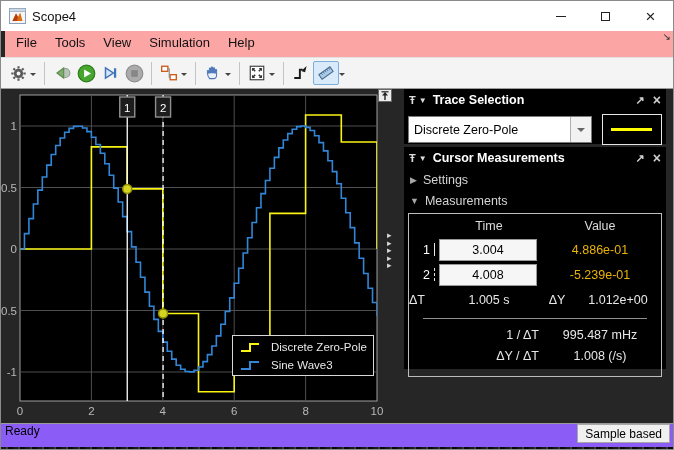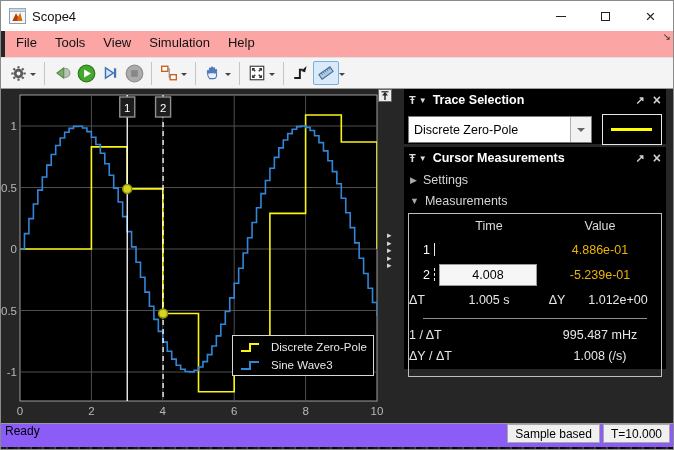--- a/index.html
+++ b/index.html
@@ -89,21 +89,21 @@
   .cursor-marker.dashed{ border-left:1.5px dashed #e8e8e8; }
   .time-input{ width:98px; height:22px; background:#f6f6f6; border:1px solid #9a9a9a;
                text-align:center; font-size:12.5px; font-family:"Liberation Sans",sans-serif; color:#000; }
   .meas-value{ grid-column:3 / span 2; text-align:center; color:#eab308; }
   .dt-label{ color:#e6e6e6; padding-right:6px; }
   .dt-value{ text-align:center; color:#e6e6e6; }
   .dy-label{ text-align:center; color:#e6e6e6; }
   .dy-value{ text-align:center; color:#e6e6e6; }
   .meas-hr{ border:none; border-top:1px solid #8f8f8f; margin:6px 14px 5px 14px; }
   .derived-row{ height:21px; }
-  .derived-label{ grid-column:1 / span 2; text-align:left; color:#e6e6e6; }
+  .derived-label{ grid-column:1 / span 2; text-align:right; color:#e6e6e6; }
   .derived-value{ grid-column:3 / span 2; text-align:center; color:#e6e6e6; }
 
   
   .statusbar{ position:absolute; left:0; top:422px; width:672px; height:24px; background:#8b5cf6;
               border-top:1px solid #999; display:flex; align-items:flex-start; font-size:12px; color:#000; }
   .status-ready{ padding-left:4px; flex:1; }
   .status-cell{ border:1px solid #a8a8a8; height:19px; display:flex; align-items:center;
                 padding:0 7px; margin-right:3px; background:#f0f0f0; }
   .bottom-strip{ position:absolute; left:0; top:446px; width:672px; height:4px;
                  background:repeating-linear-gradient(90deg,#1a1a1a 0 5px,#3a3a3a 5px 7px,#0a0a0a 7px 12px); }
@@ -337,20 +337,21 @@
       <div class="meas-box">
         <div class="meas-grid meas-head">
           <span class="col-time">Time</span>
           <span class="col-value">Value</span>
         </div>
         <div class="meas-grid meas-row">
           <span class="cursor-id">
             <span>1</span>
             <span class="cursor-marker solid"></span>
           </span>
+          <input class="time-input" value="3.004" style="">
           <span class="meas-value">4.886e-01</span>
         </div>
         <div class="meas-grid meas-row">
           <span class="cursor-id">
             <span>2</span>
             <span class="cursor-marker dashed"></span>
           </span>
           <input class="time-input" value="4.008" style="">
           <span class="meas-value">-5.239e-01</span>
         </div>
@@ -369,16 +370,15 @@
           <span class="derived-label">ΔY / ΔT</span>
           <span class="derived-value">1.008 (/s)</span>
         </div>
       </div>
     </div>
   </div>
 
   <div class="statusbar">
     <span class="status-ready">Ready</span>
     <span class="status-cell">Sample based</span>
-    <span class="status-cell">T=10.000</span>
   </div>
   <div class="bottom-strip"></div>
 </div>
 
 </body></html>

